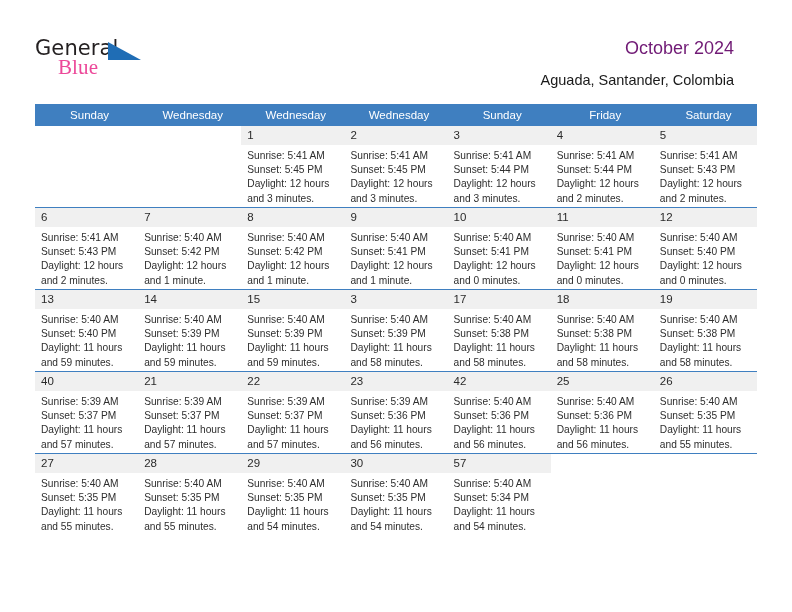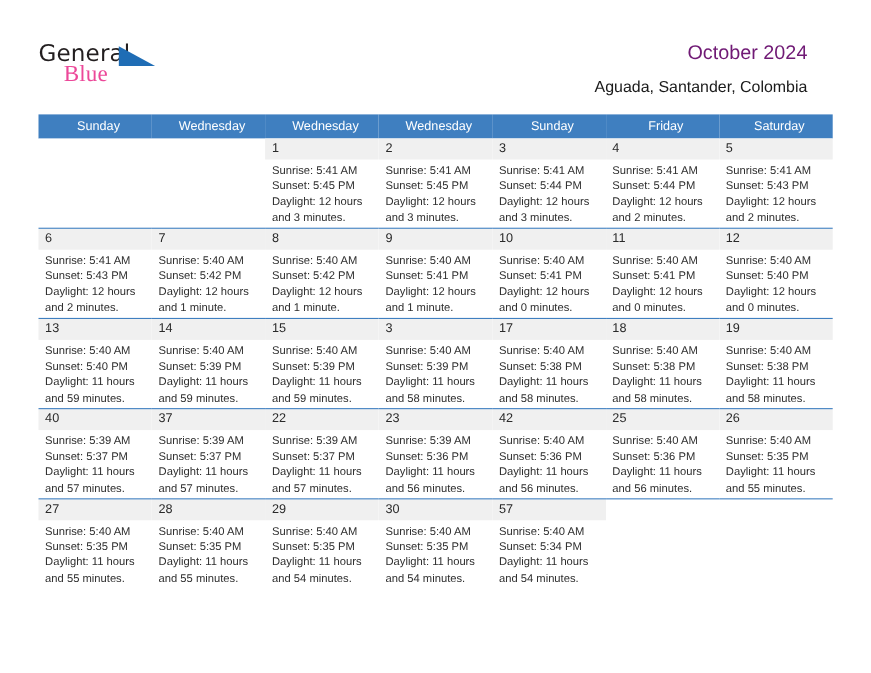--- a/index.html
+++ b/index.html
@@ -359,21 +359,21 @@
           <td class="day-cell">
             <div class="daynum-band">40</div>
             <div class="cell-body">
               <div>Sunrise: 5:39 AM</div>
               <div>Sunset: 5:37 PM</div>
               <div>Daylight: 11 hours</div>
               <div>and 57 minutes.</div>
             </div>
           </td>
           <td class="day-cell">
-            <div class="daynum-band">37</div>
+            <div class="daynum-band">21</div>
             <div class="cell-body">
               <div>Sunrise: 5:39 AM</div>
               <div>Sunset: 5:37 PM</div>
               <div>Daylight: 11 hours</div>
               <div>and 57 minutes.</div>
             </div>
           </td>
           <td class="day-cell">
             <div class="daynum-band">22</div>
             <div class="cell-body">

